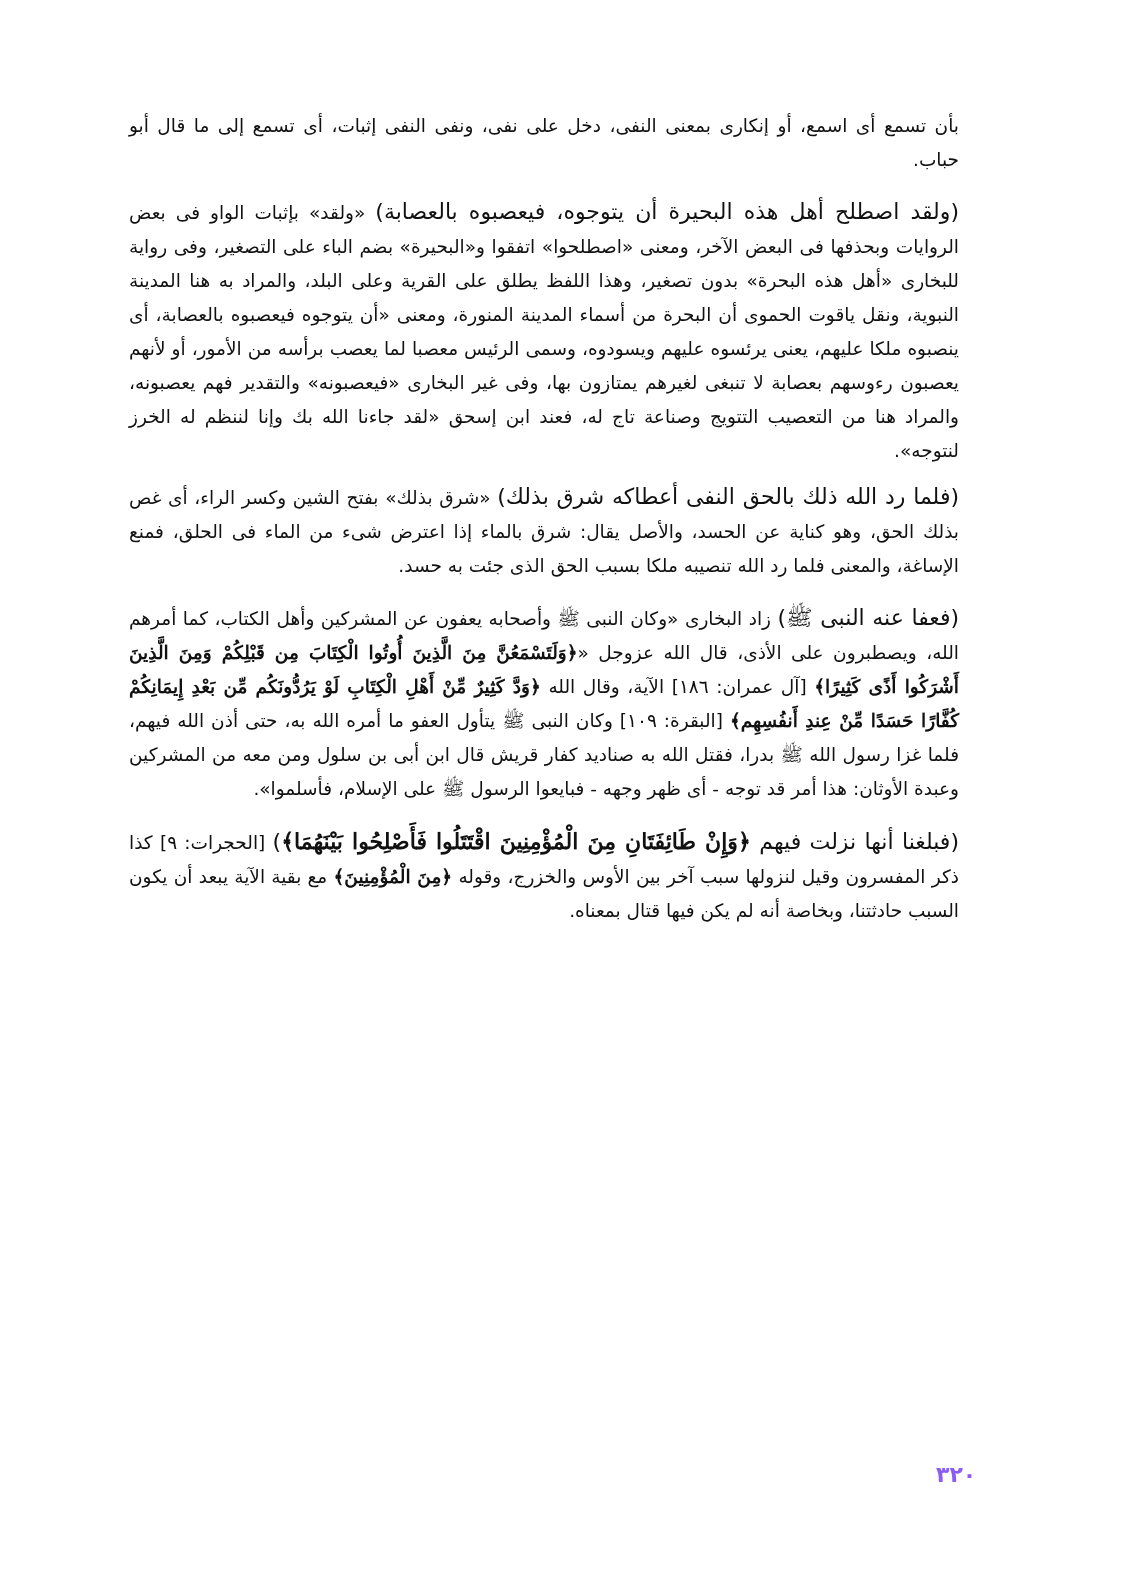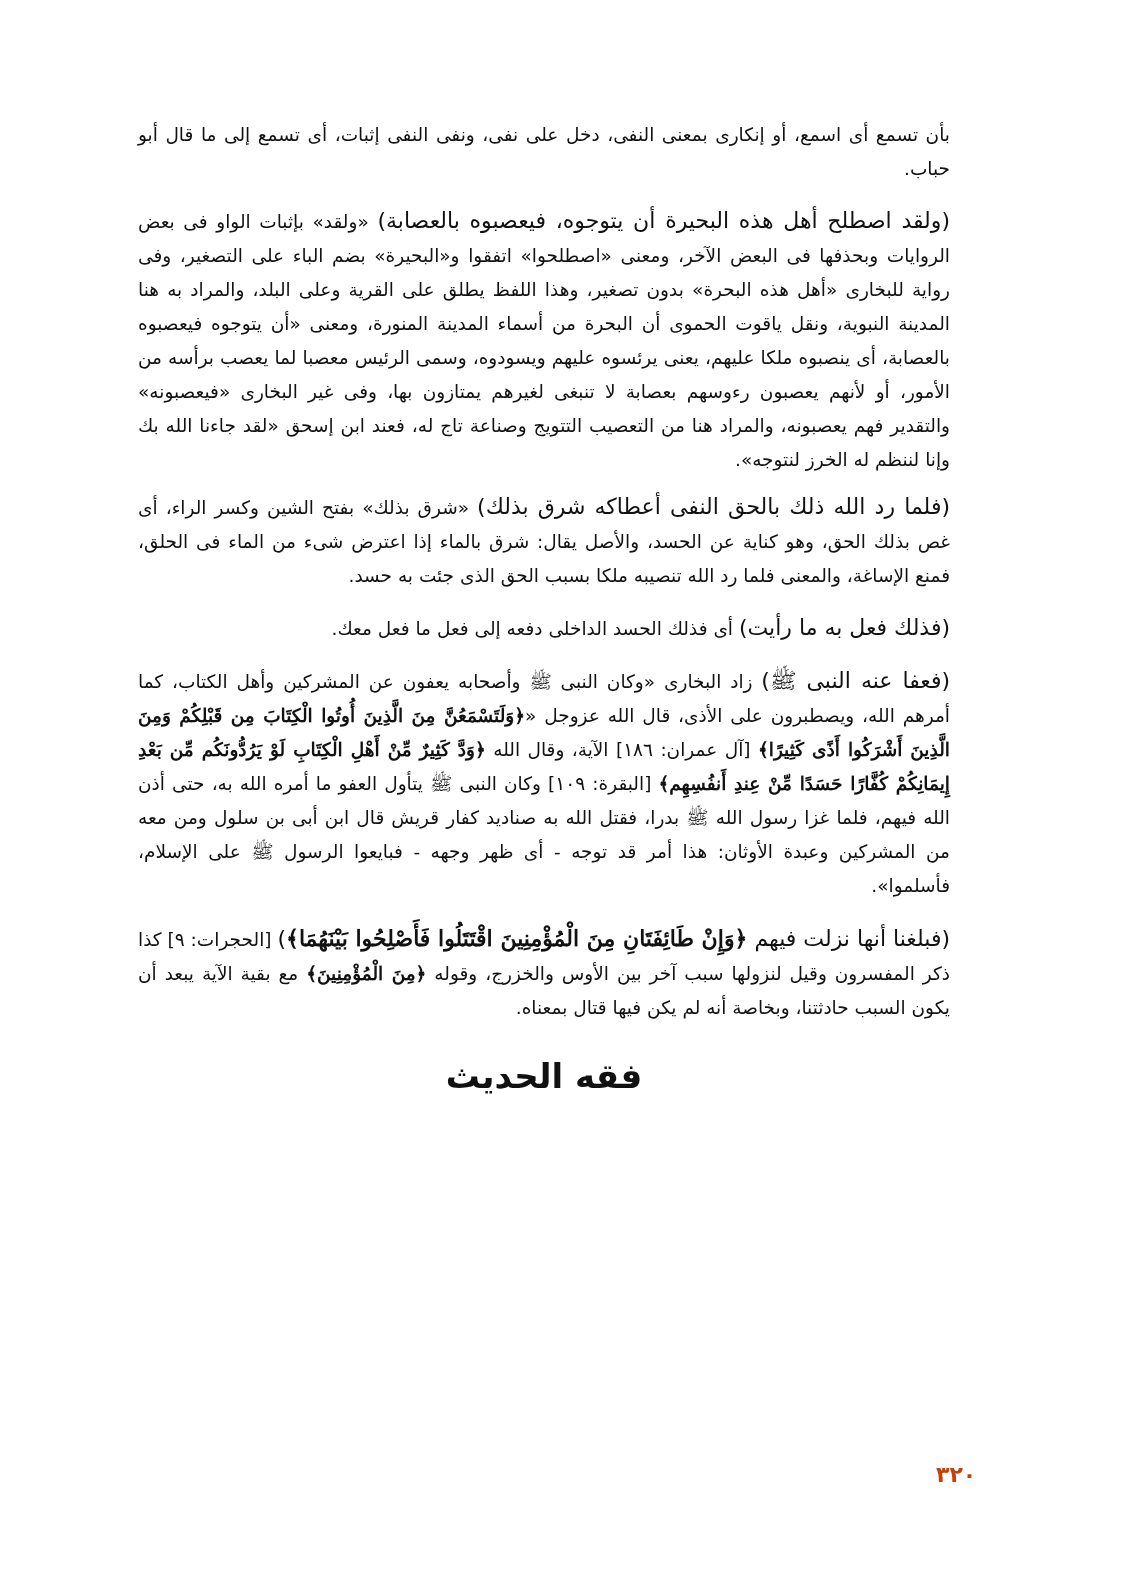--- a/index.html
+++ b/index.html
@@ -2,62 +2,58 @@
 <html><head>
   <meta charset="utf-8">
   <style>
     html, body { margin: 0; padding: 0; background: #ffffff; }
     body { width: 1134px; height: 1577px; position: relative; overflow: hidden; }
     .page {
       position: absolute; left: 125px; top: 105px; width: 838px;
       direction: rtl; text-align: justify; color: #111;
       font-family: "DejaVu Sans", sans-serif; font-size: 18.5px; line-height: 34px;
     }
-    .p { margin: 13px; text-align-last: right; }
+    .p { margin: 4px; text-align-last: right; }
     .gap-s { margin-top: 12px; }
     .gap-m { margin-top: 18px; }
     .lead { font-weight: normal; font-size: 22px; }
     .quran { font-weight: bold; font-family: "DejaVu Serif", serif; }
     .indent { text-indent: 28px; }
     .heading {
       text-align: center; font-weight: bold; font-size: 34px;
       margin: 26px 0 30px 0; line-height: 50px;
     }
     .page-num {
       position: absolute; left: 936px; top: 1462px; direction: rtl;
-      font-family: "DejaVu Sans", sans-serif; font-weight: bold; font-size: 22px; color: #c2410c;
+      font-family: "DejaVu Sans", sans-serif; font-weight: bold; font-size: 22px; color: #8b5cf6;
     }
   </style>
 </head>
 <body>
 
 <div class="page">
 
   <p class="p">
     <span>بأن تسمع أى اسمع، أو إنكارى بمعنى النفى، دخل على نفى، ونفى النفى إثبات، أى تسمع إلى ما قال أبو حباب.</span>
   </p>
 
   <p class="p gap-m">
     <span class="lead">(ولقد اصطلح أهل هذه البحيرة أن يتوجوه، فيعصبوه بالعصابة)</span><span> «ولقد» بإثبات الواو فى بعض الروايات وبحذفها فى البعض الآخر، ومعنى «اصطلحوا» اتفقوا و«البحيرة» بضم الباء على التصغير، وفى رواية للبخارى «أهل هذه البحرة» بدون تصغير، وهذا اللفظ يطلق على القرية وعلى البلد، والمراد به هنا المدينة النبوية، ونقل ياقوت الحموى أن البحرة من أسماء المدينة المنورة، ومعنى «أن يتوجوه فيعصبوه بالعصابة، أى ينصبوه ملكا عليهم، يعنى يرئسوه عليهم ويسودوه، وسمى الرئيس معصبا لما يعصب برأسه من الأمور، أو لأنهم يعصبون رءوسهم بعصابة لا تنبغى لغيرهم يمتازون بها، وفى غير البخارى «فيعصبونه» والتقدير فهم يعصبونه، والمراد هنا من التعصيب التتويج وصناعة تاج له، فعند ابن إسحق «لقد جاءنا الله بك وإنا لننظم له الخرز لنتوجه».</span>
   </p>
 
   <p class="p gap-s">
     <span class="lead">(فلما رد الله ذلك بالحق النفى أعطاكه شرق بذلك)</span><span> «شرق بذلك» بفتح الشين وكسر الراء، أى غص بذلك الحق، وهو كناية عن الحسد، والأصل يقال: شرق بالماء إذا اعترض شىء من الماء فى الحلق، فمنع الإساغة، والمعنى فلما رد الله تنصيبه ملكا بسبب الحق الذى جئت به حسد.</span>
   </p>
 
-  <p class="p gap-m">
-    <span class="lead">(فذلك فعل به ما رأيت)</span><span> أى فذلك الحسد الداخلى دفعه إلى فعل ما فعل معك.</span>
-  </p>
 
   <p class="p gap-m">
     <span class="lead">(فعفا عنه النبى ﷺ)</span><span> زاد البخارى «وكان النبى ﷺ وأصحابه يعفون عن المشركين وأهل الكتاب، كما أمرهم الله، ويصطبرون على الأذى، قال الله عزوجل «</span><span class="quran">﴿وَلَتَسْمَعُنَّ مِنَ الَّذِينَ أُوتُوا الْكِتَابَ مِن قَبْلِكُمْ وَمِنَ الَّذِينَ أَشْرَكُوا أَذًى كَثِيرًا﴾</span><span> [آل عمران: ١٨٦] الآية، وقال الله </span><span class="quran">﴿وَدَّ كَثِيرٌ مِّنْ أَهْلِ الْكِتَابِ لَوْ يَرُدُّونَكُم مِّن بَعْدِ إِيمَانِكُمْ كُفَّارًا حَسَدًا مِّنْ عِندِ أَنفُسِهِم﴾</span><span> [البقرة: ١٠٩] وكان النبى ﷺ يتأول العفو ما أمره الله به، حتى أذن الله فيهم، فلما غزا رسول الله ﷺ بدرا، فقتل الله به صناديد كفار قريش قال ابن أبى بن سلول ومن معه من المشركين وعبدة الأوثان: هذا أمر قد توجه - أى ظهر وجهه - فبايعوا الرسول ﷺ على الإسلام، فأسلموا».</span>
   </p>
 
 
   <p class="p gap-m">
     <span class="lead">(فبلغنا أنها نزلت فيهم </span><span class="lead quran">﴿وَإِنْ طَائِفَتَانِ مِنَ الْمُؤْمِنِينَ اقْتَتَلُوا فَأَصْلِحُوا بَيْنَهُمَا﴾</span><span class="lead">)</span><span> [الحجرات: ٩] كذا ذكر المفسرون وقيل لنزولها سبب آخر بين الأوس والخزرج، وقوله </span><span class="quran">﴿مِنَ الْمُؤْمِنِينَ﴾</span><span> مع بقية الآية يبعد أن يكون السبب حادثتنا، وبخاصة أنه لم يكن فيها قتال بمعناه.</span>
   </p>
 
-  <h2 class="heading">فقه الحديث</h2>
 
 </div>
 
 <div class="page-num">٣٢٠</div>
 
 </body></html>

